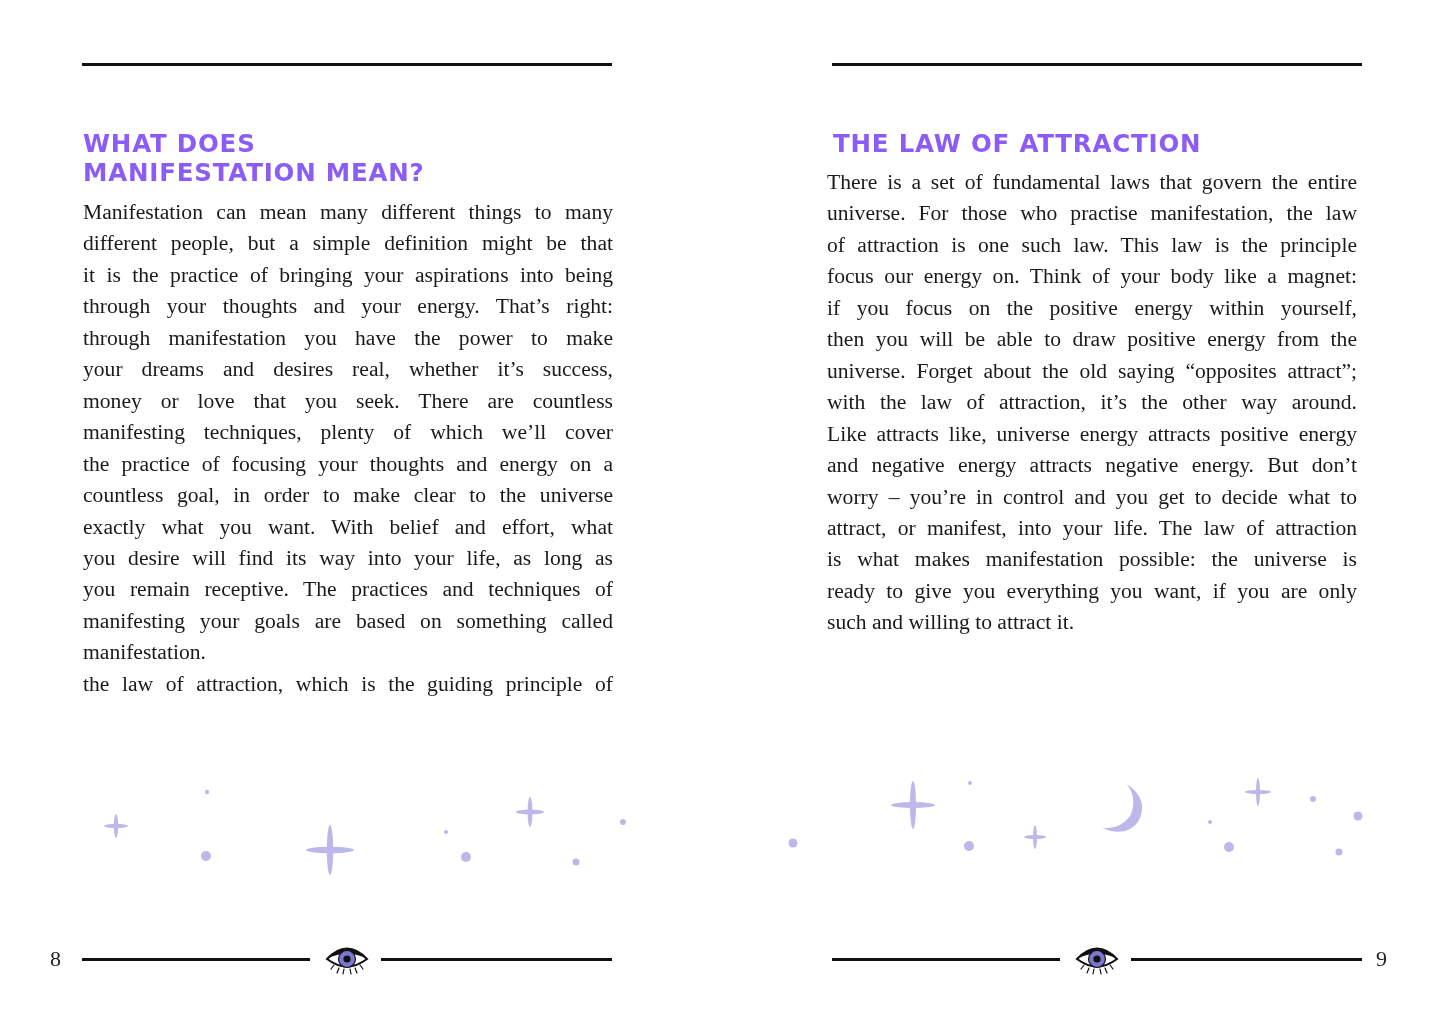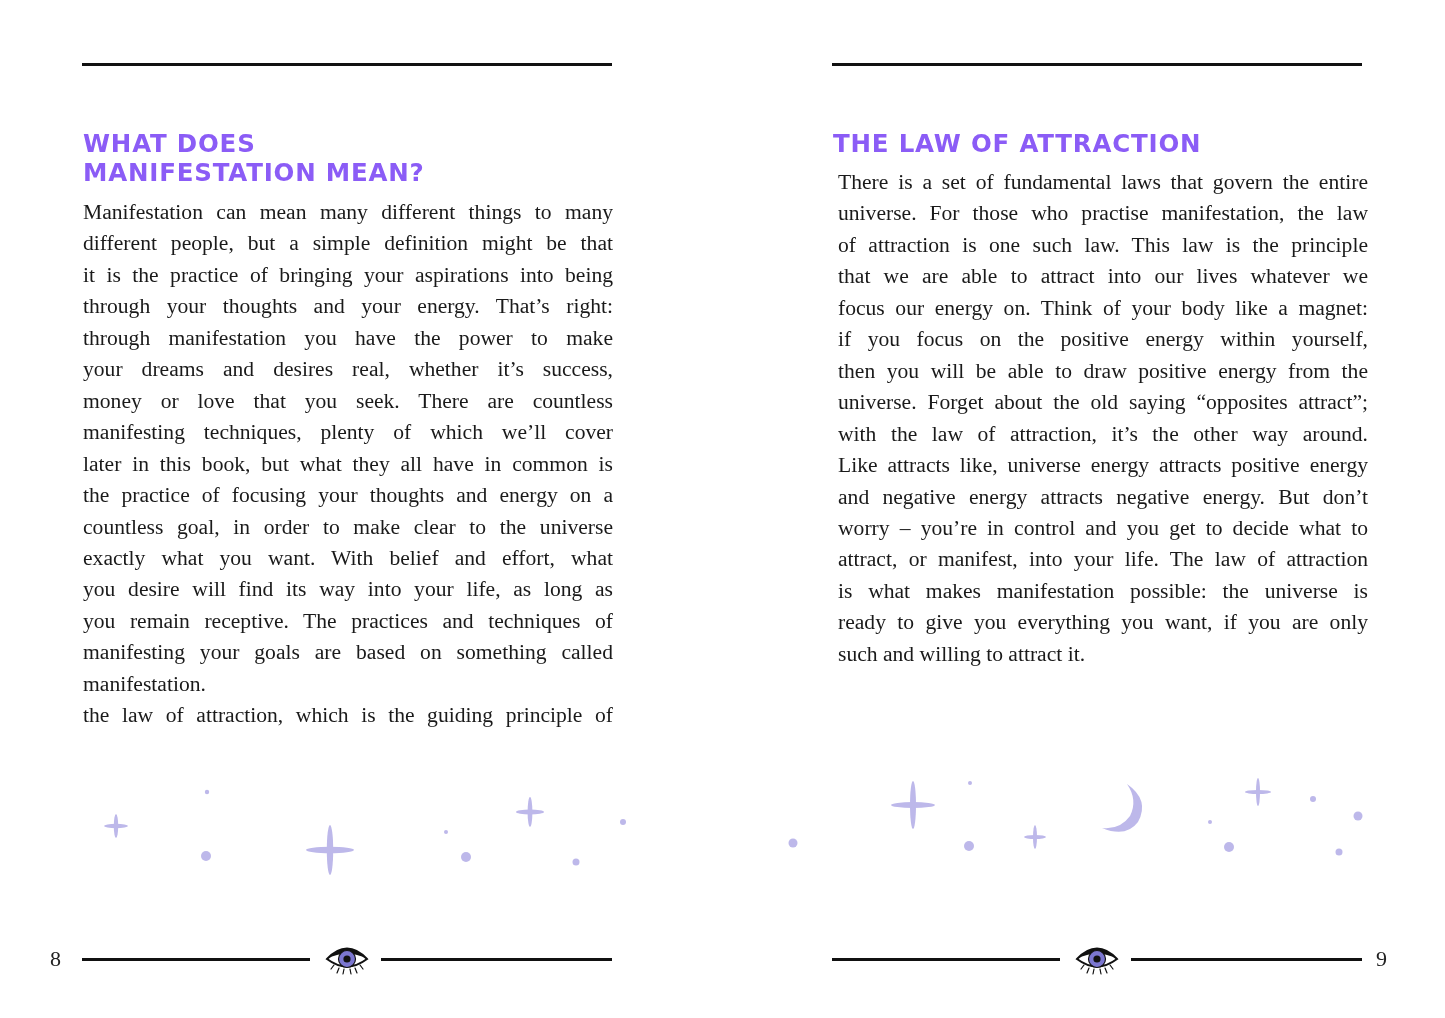--- a/index.html
+++ b/index.html
@@ -53,21 +53,20 @@
 
   <div class="body-text" style="left:83px;top:197px;width:530px;">
     <span class="ln">Manifestation can mean many different things to many</span>
     <span class="ln">different people, but a simple definition might be that</span>
     <span class="ln">it is the practice of bringing your aspirations into being</span>
     <span class="ln">through your thoughts and your energy. That’s right:</span>
     <span class="ln">through manifestation you have the power to make</span>
     <span class="ln">your dreams and desires real, whether it’s success,</span>
     <span class="ln">money or love that you seek. There are countless</span>
     <span class="ln">manifesting techniques, plenty of which we’ll cover</span>
-    <span class="ln">later in this book, but what they all have in common is</span>
     <span class="ln">the practice of focusing your thoughts and energy on a</span>
     <span class="ln">countless goal, in order to make clear to the universe</span>
     <span class="ln">exactly what you want. With belief and effort, what</span>
     <span class="ln">you desire will find its way into your life, as long as</span>
     <span class="ln">you remain receptive. The practices and techniques of</span>
     <span class="ln">manifesting your goals are based on something called</span>
     <span class="ln last">manifestation.</span>
     <span class="ln">the law of attraction, which is the guiding principle of</span>
   </div>
 
@@ -116,25 +115,24 @@
   <div class="footer-line" style="left:381px;width:231px;"></div>
 </div>
 
 <div class="page right">
   <div class="rule-top" style="left:110px;width:530px;"></div>
 
   <h2 class="heading" style="left:111px;top:129px;">
     <span style="display:block">THE LAW OF ATTRACTION</span>
   </h2>
 
-  <div class="body-text" style="left:116px;top:167px;width:530px;">
+  <div class="body-text" style="left:105px;top:167px;width:530px;">
     <span class="ln">There is a set of fundamental laws that govern the entire</span>
     <span class="ln">universe. For those who practise manifestation, the law</span>
     <span class="ln">of attraction is one such law. This law is the principle</span>
-    <span class="ln">that we are able to attract into our lives whatever we</span>
     <span class="ln">focus our energy on. Think of your body like a magnet:</span>
     <span class="ln">if you focus on the positive energy within yourself,</span>
     <span class="ln">then you will be able to draw positive energy from the</span>
     <span class="ln">universe. Forget about the old saying “opposites attract”;</span>
     <span class="ln">with the law of attraction, it’s the other way around.</span>
     <span class="ln">Like attracts like, universe energy attracts positive energy</span>
     <span class="ln">and negative energy attracts negative energy. But don’t</span>
     <span class="ln">worry – you’re in control and you get to decide what to</span>
     <span class="ln">attract, or manifest, into your life. The law of attraction</span>
     <span class="ln">is what makes manifestation possible: the universe is</span>

